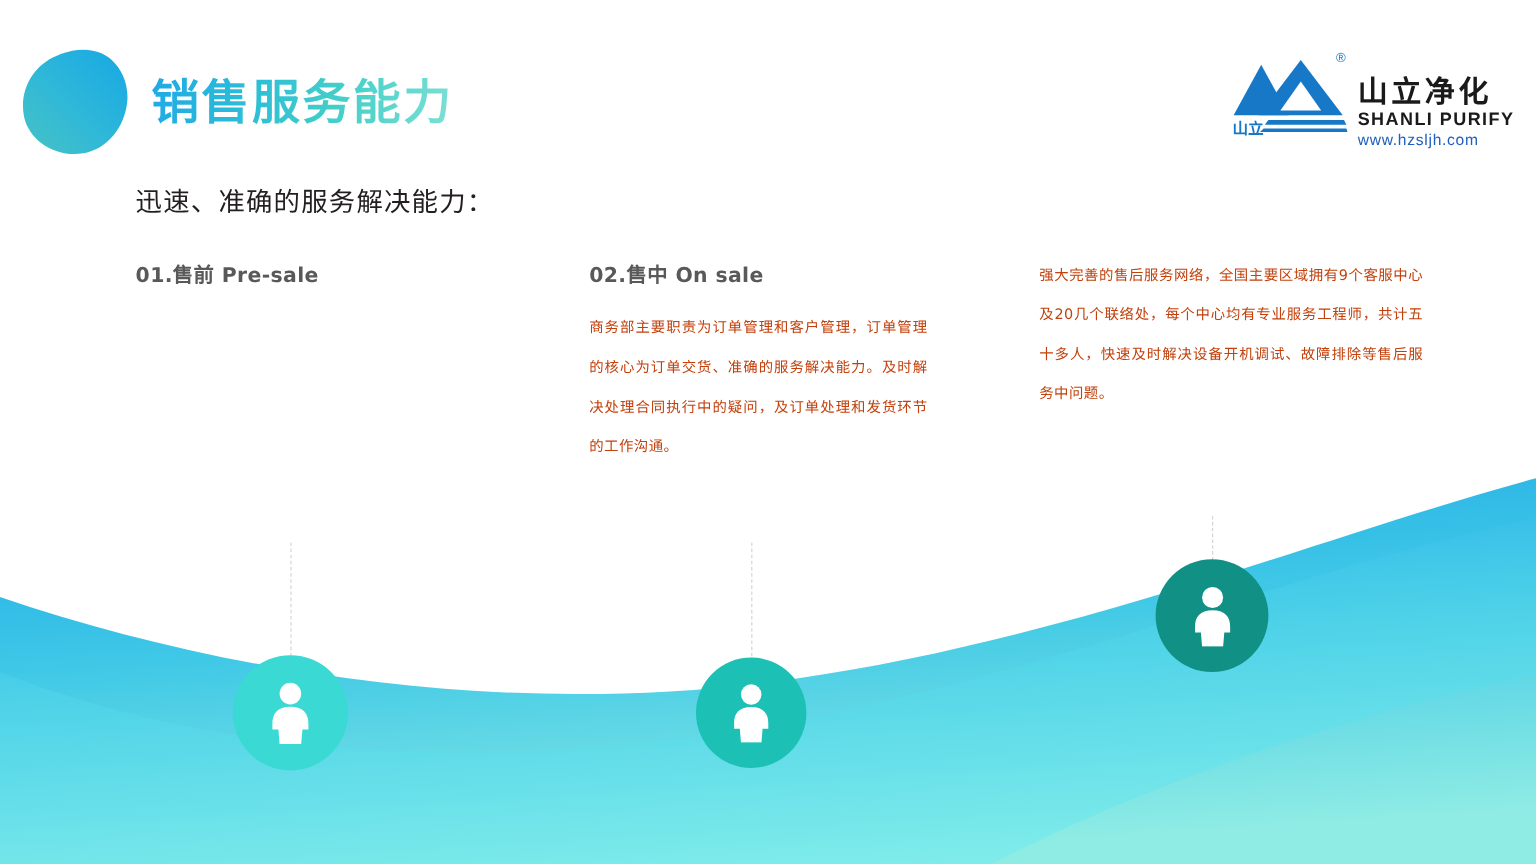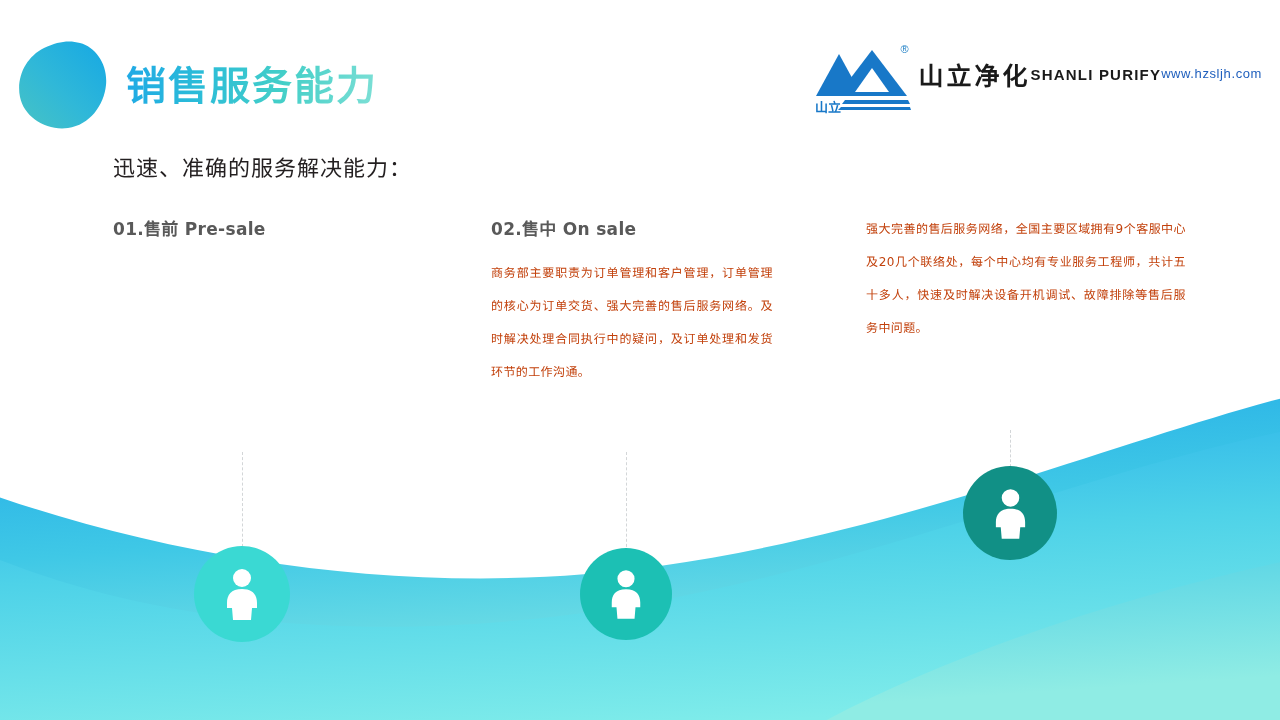--- a/index.html
+++ b/index.html
@@ -56,21 +56,21 @@
     display:flex;align-items:flex-start;
     z-index:6;
   }
   #logo-mark{position:relative;width:96px;height:70px;flex:0 0 auto;}
   #logo-reg{
     position:absolute;right:2px;top:0px;
     font-size:11px;color:#1a7dc4;line-height:11px;
   }
   #logo-words{
     margin-left:8px;padding-top:20px;
-    display:flex;
+    display:flex;flex-direction:column;
     line-height:1;
   }
   #logo-cn{
     font-size:25px;font-weight:700;color:#1a1a1a;letter-spacing:3px;
     font-family:"DejaVu Sans","Liberation Sans",sans-serif;
   }
   #logo-en{
     font-size:15px;font-weight:700;color:#1a1a1a;letter-spacing:1.2px;
     margin-top:3px;
     text-align:center;
@@ -199,21 +199,21 @@
   </div>
 
   <div id="subtitle">迅速、准确的服务解决能力：</div>
 
   <div class="col" id="col-1">
     <div class="col-head">01.售前  Pre-sale</div>
   </div>
 
   <div class="col" id="col-2">
     <div class="col-head">02.售中 On sale</div>
-    <div class="col-body">商务部主要职责为订单管理和客户管理，订单管理的核心为订单交货、强大完善的售后服务网络。及时解决处理合同执行中的疑问，及订单处理和发货环节的工作沟通。</div>
+    <div class="col-body">商务部主要职责为订单管理和客户管理，订单管理的核心为订单交货、准确的服务解决能力。及时解决处理合同执行中的疑问，及订单处理和发货环节的工作沟通。</div>
   </div>
 
   <div class="col" id="col-3">
     <div class="col-body">强大完善的售后服务网络，全国主要区域拥有9个客服中心及20几个联络处，每个中心均有专业服务工程师，共计五十多人，快速及时解决设备开机调试、故障排除等售后服务中问题。</div>
   </div>
 
   <div class="connector" id="connector-1"></div>
   <div class="connector" id="connector-2"></div>
   <div class="connector" id="connector-3"></div>
 

